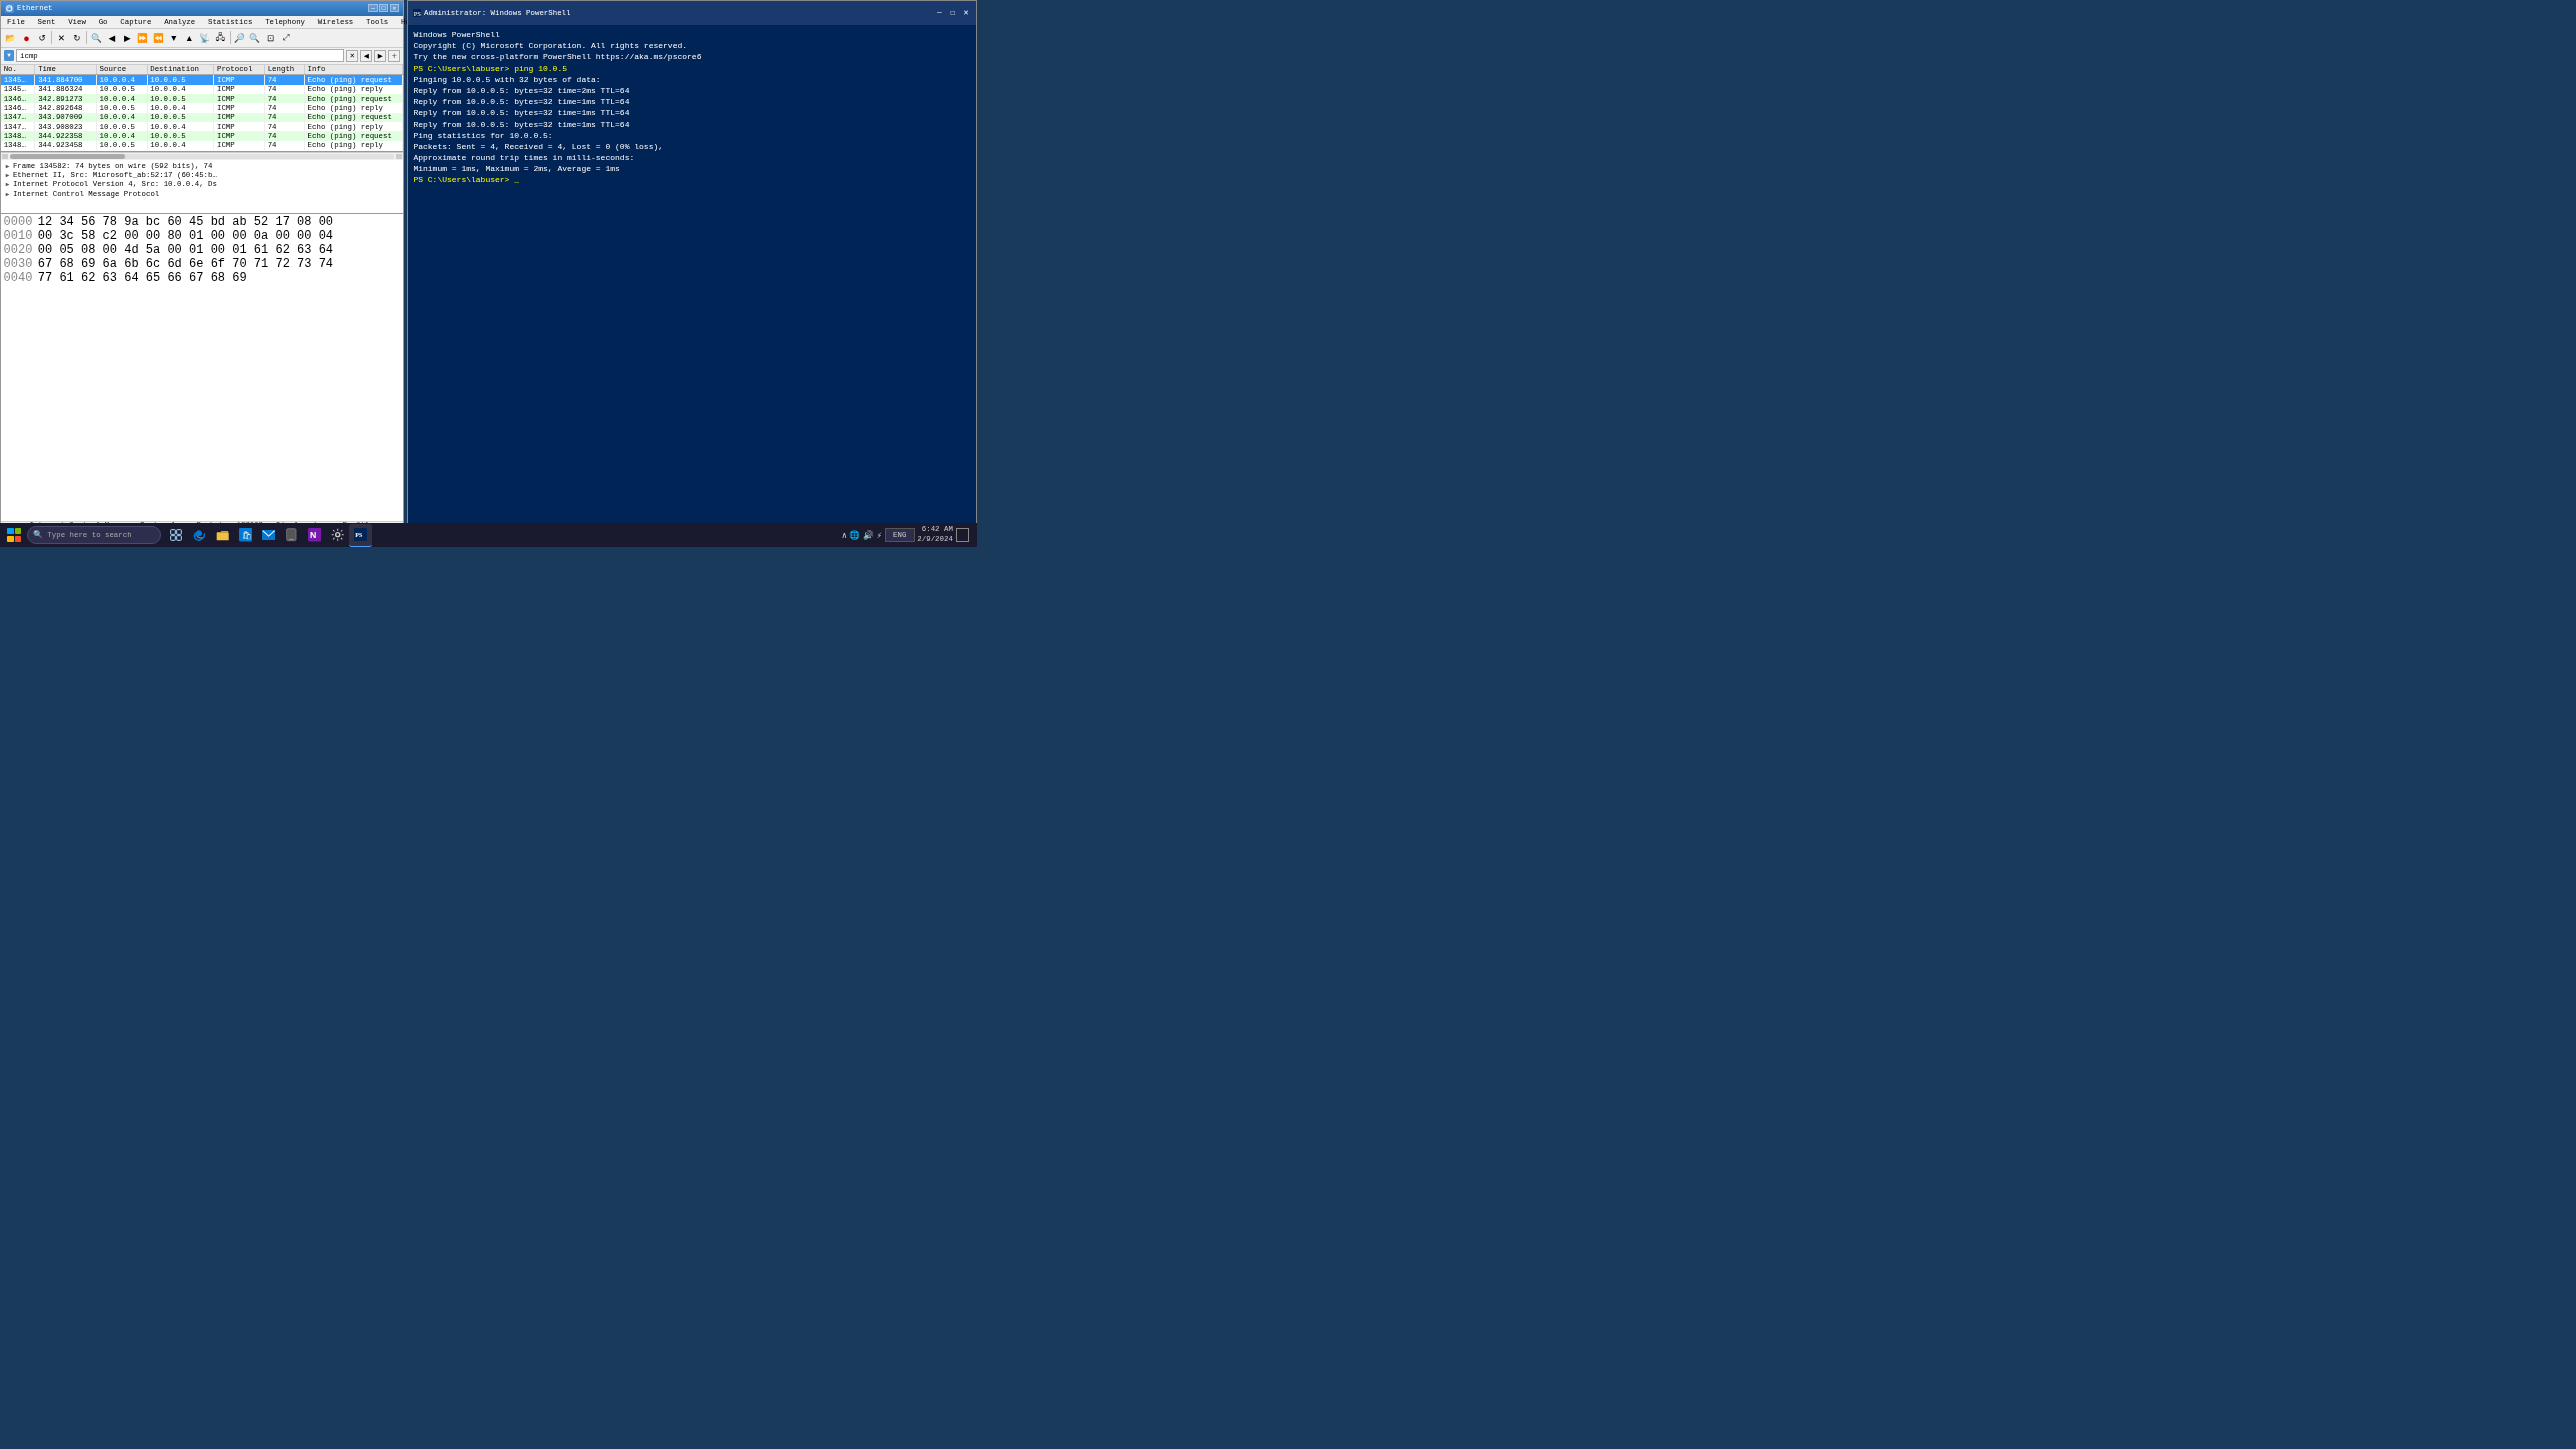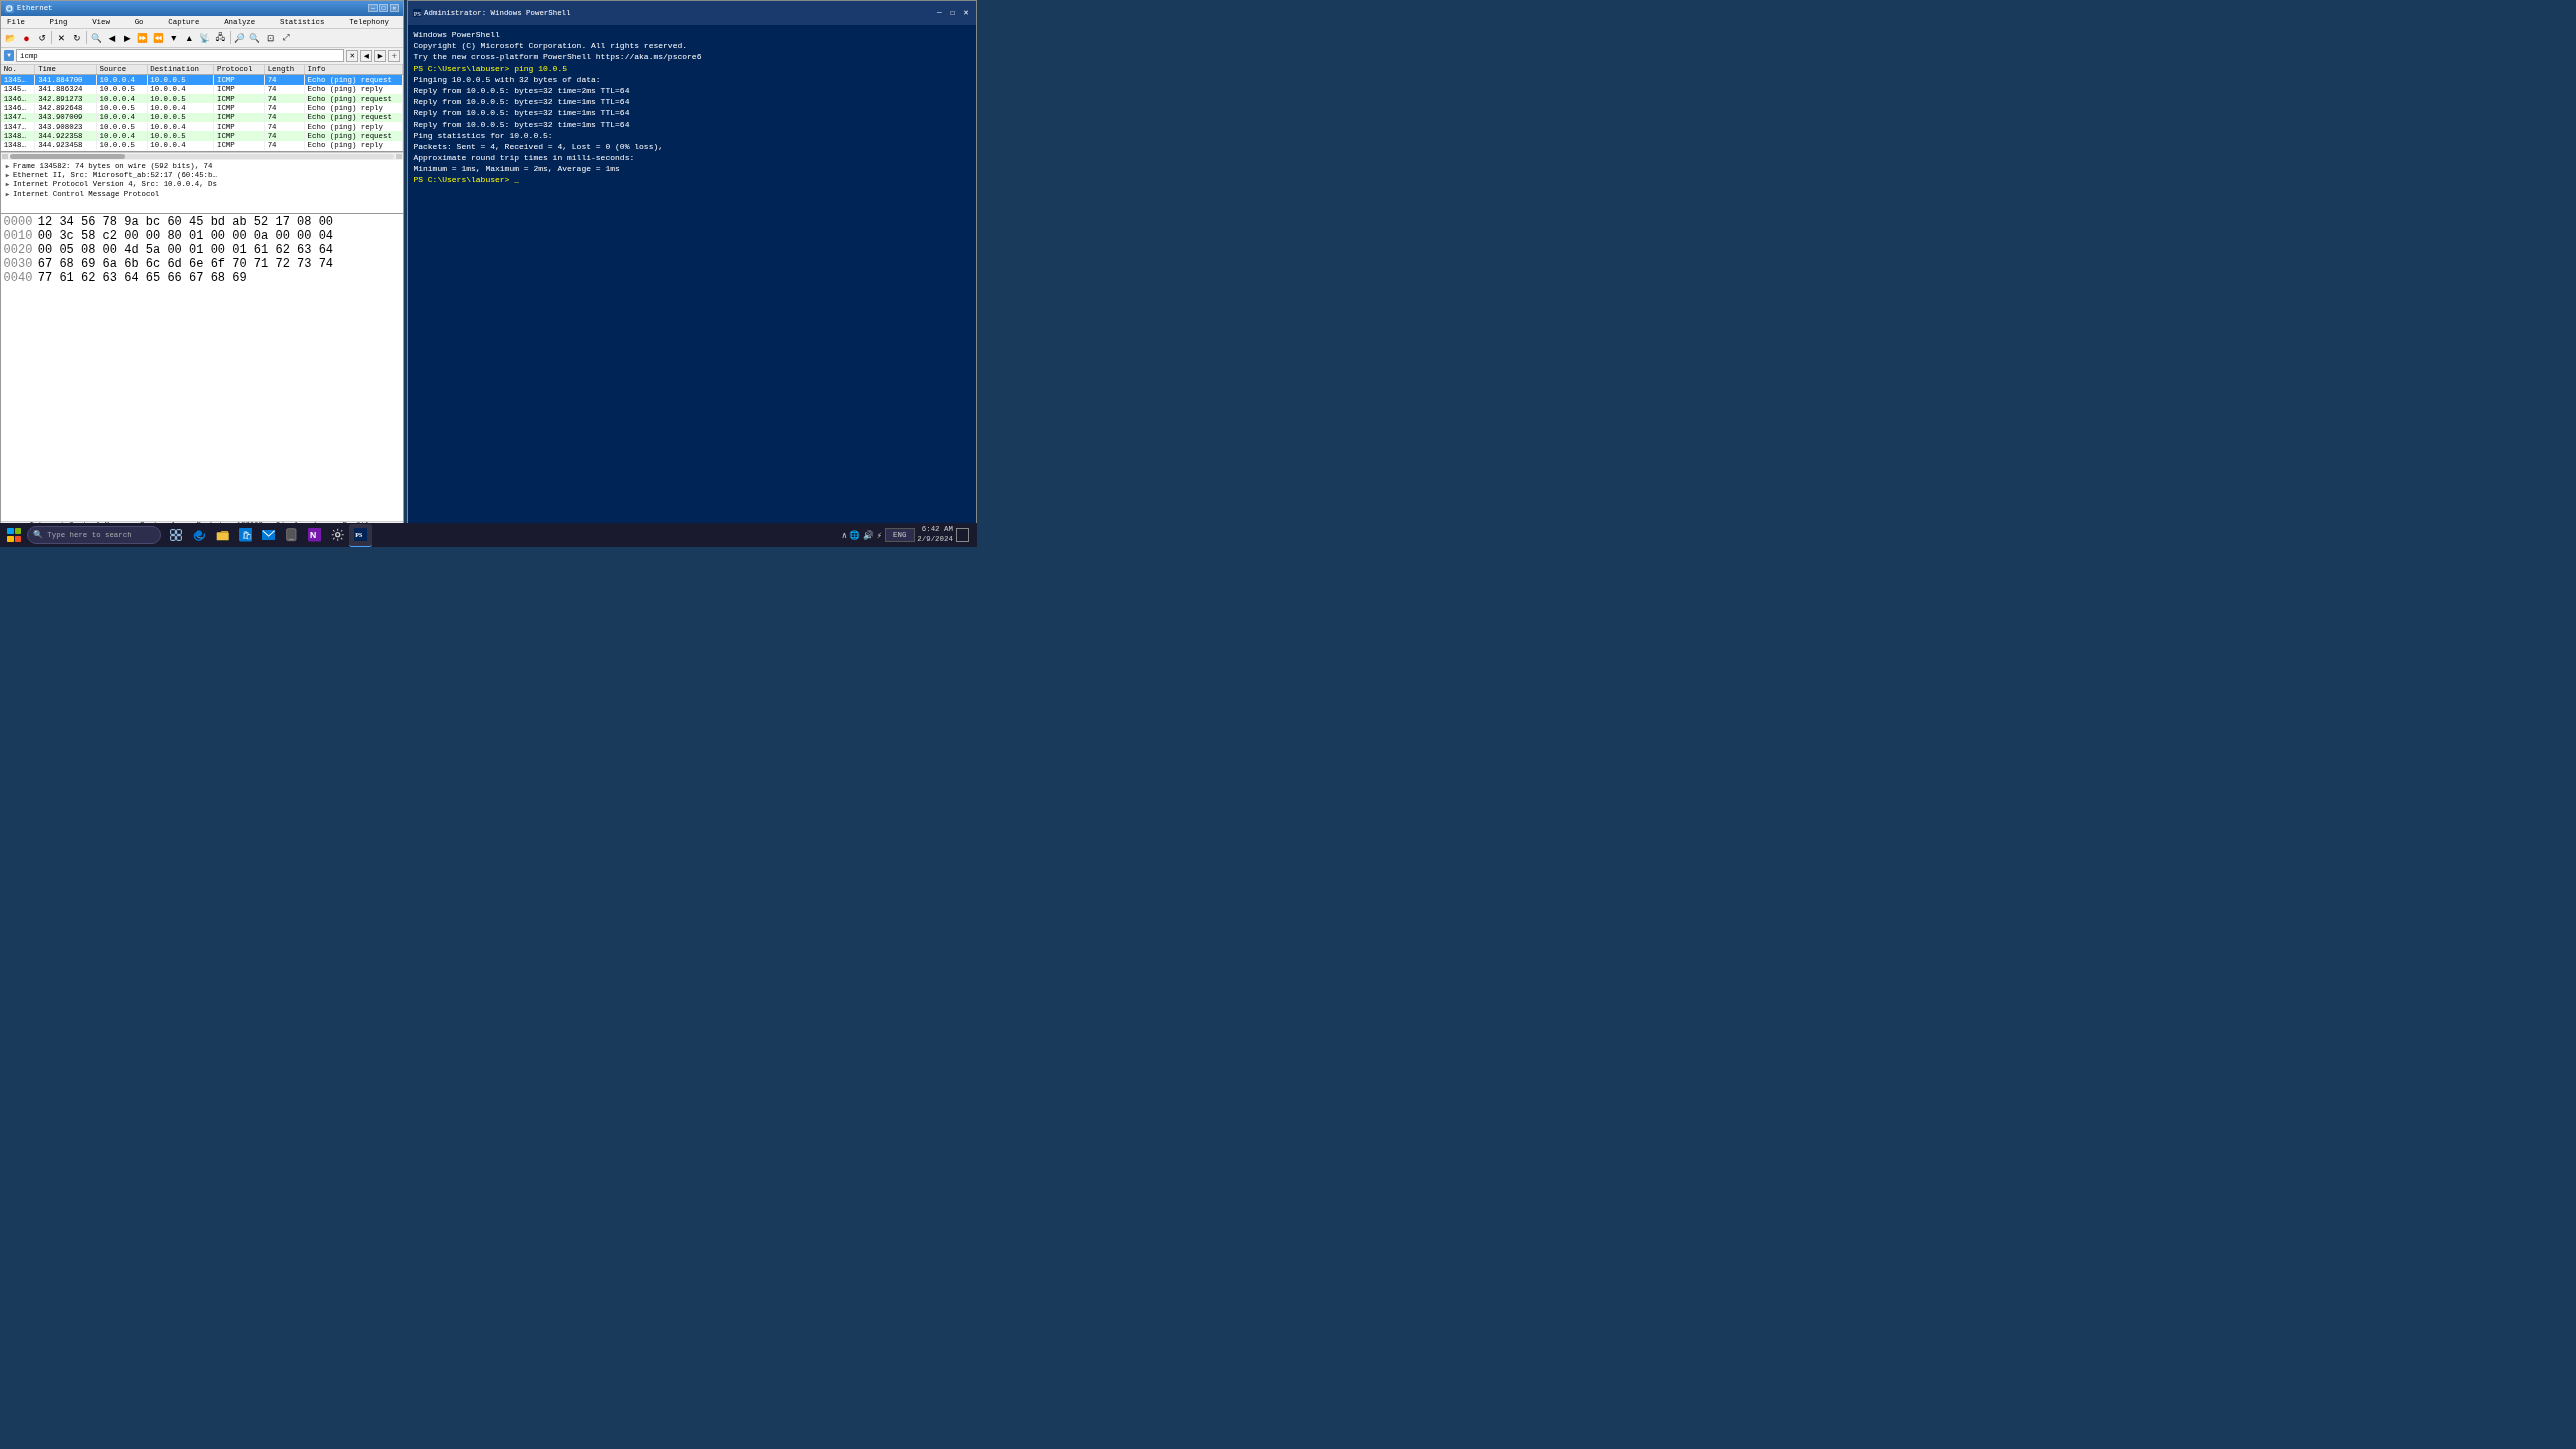--- a/index.html
+++ b/index.html
@@ -69,21 +69,21 @@
       align-items: center;
       justify-content: center;
       cursor: pointer;
     }
 
     
     .menu-bar {
       background: #f0f0f0;
       display: flex;
       padding: 1.3px 2.7px;
-      gap: 18px;
+      gap: 6px;
       border-bottom: 0.7px solid #ccc;
       font-size: 7.4px;
     }
 
     .menu-item {
       padding: 0.7px 3.4px;
       cursor: pointer;
       color: #000;
     }
 
@@ -549,21 +549,21 @@
     </div>
     <div class="title-bar-controls">
       <div class="title-btn">─</div>
       <div class="title-btn">□</div>
       <div class="title-btn">✕</div>
     </div>
   </div>
 
   <div class="menu-bar">
     <span class="menu-item">File</span>
-    <span class="menu-item">Ping</span>
+    <span class="menu-item">Sent</span>
     <span class="menu-item">View</span>
     <span class="menu-item">Go</span>
     <span class="menu-item">Capture</span>
     <span class="menu-item">Analyze</span>
     <span class="menu-item">Statistics</span>
     <span class="menu-item">Telephony</span>
     <span class="menu-item">Wireless</span>
     <span class="menu-item">Tools</span>
     <span class="menu-item">Help</span>
   </div>

